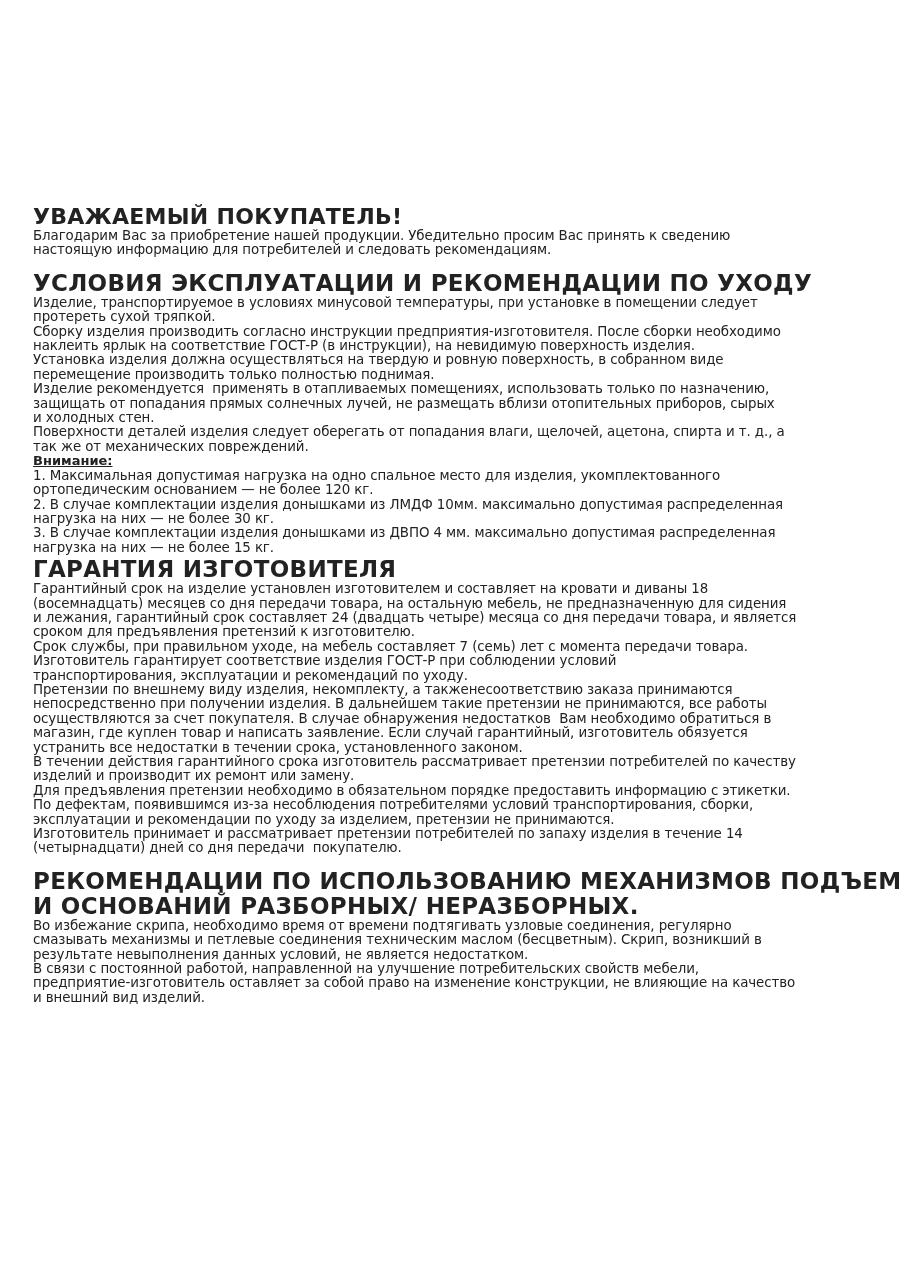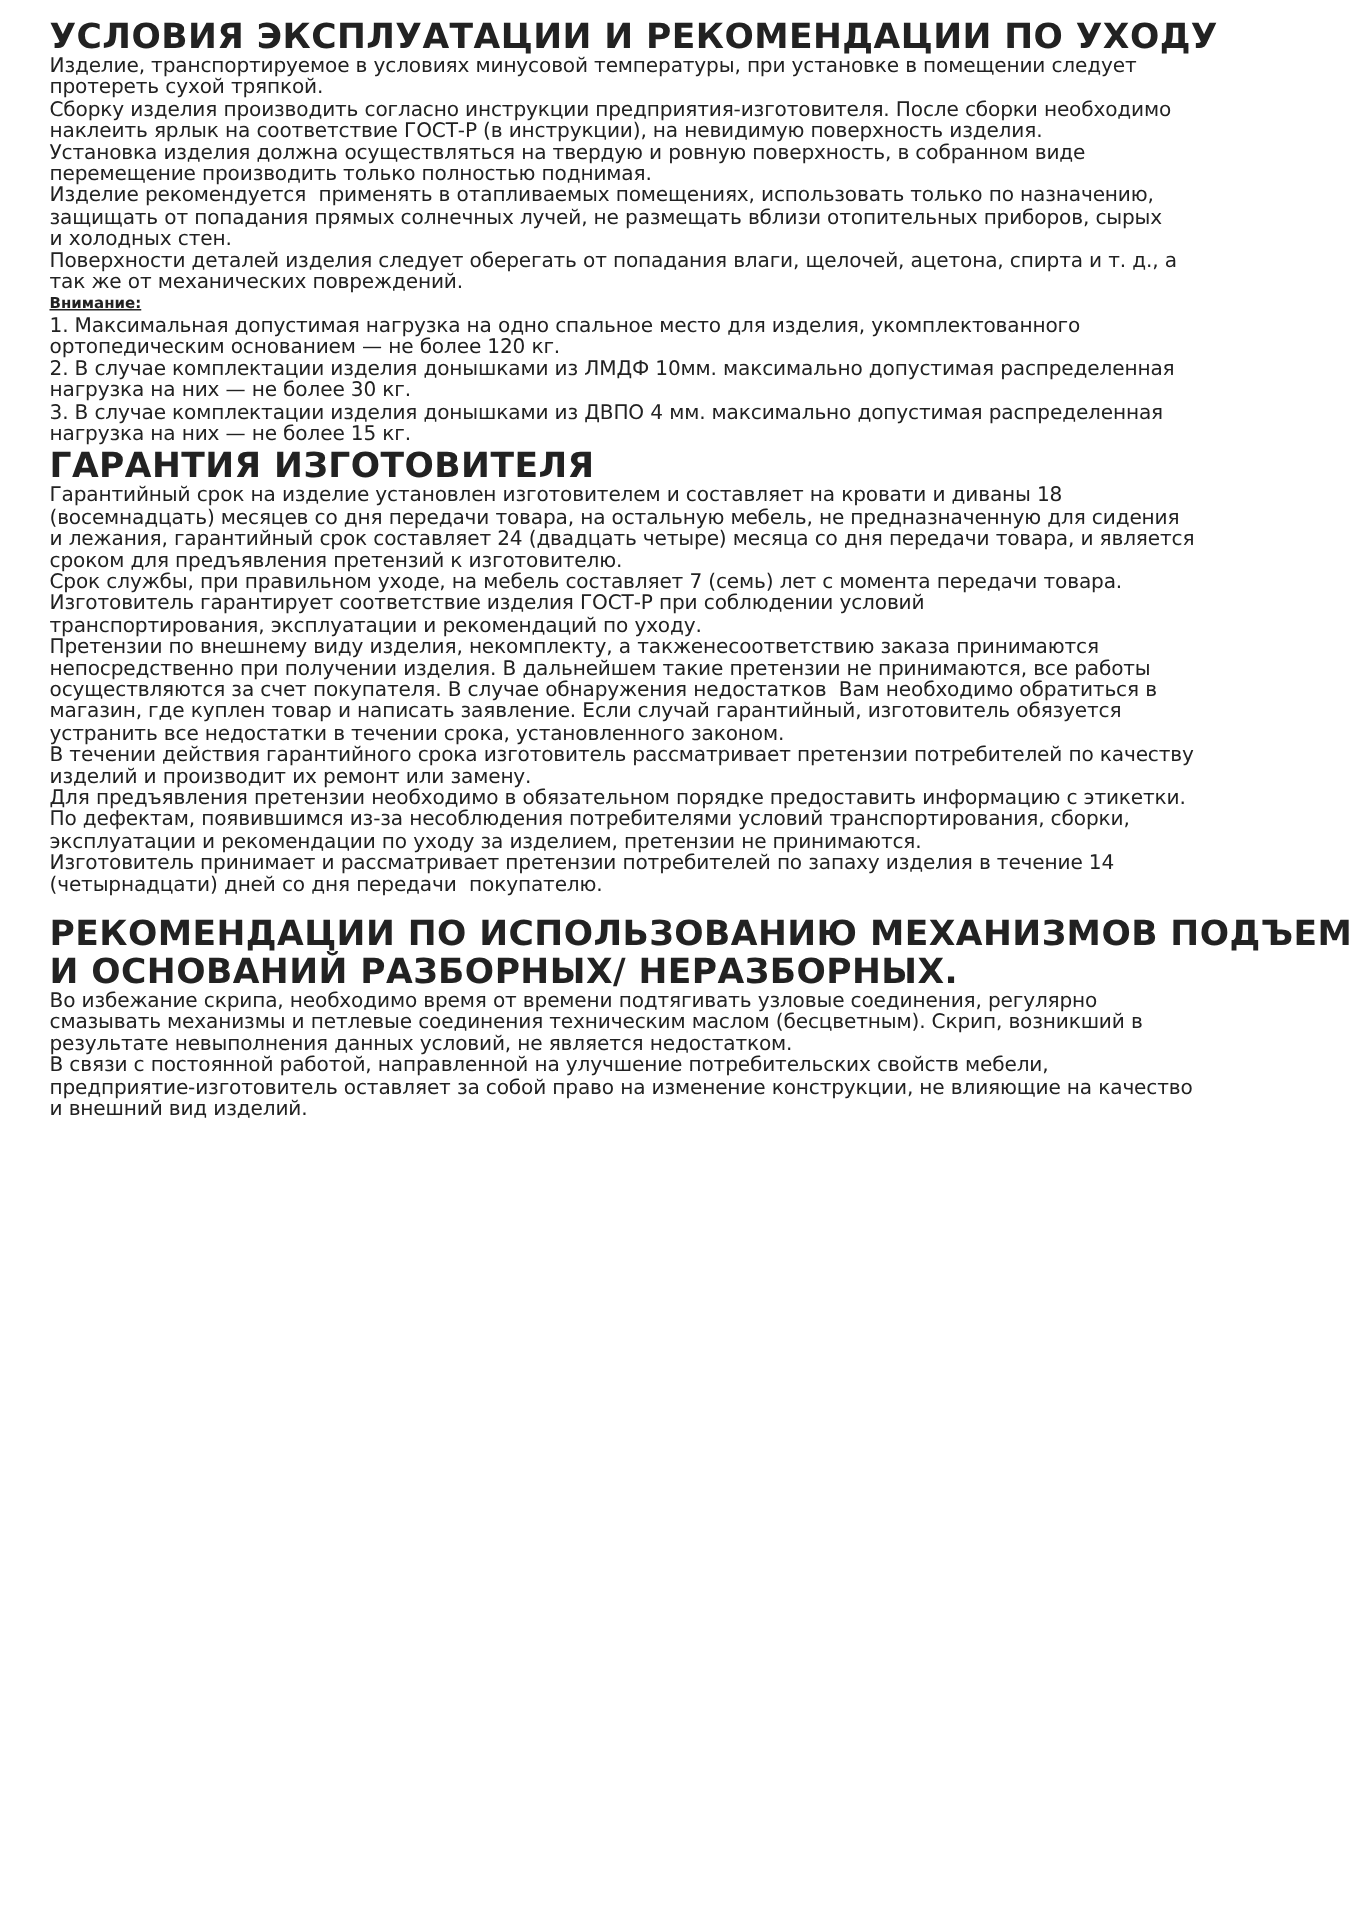--- a/index.html
+++ b/index.html
@@ -41,32 +41,37 @@
   h2.mechanisms { margin-top: 13px; }
   p.body {
     margin: 0;
     font-size: 13.4px;
     line-height: 14.4px;
     white-space: pre;
     letter-spacing: -0.1px;
   }
   p.attention {
     margin: 0;
-    font-size: 10px;
+    font-size: 13px;
     line-height: 14.4px;
     font-weight: bold;
     text-decoration: underline;
     white-space: pre;
   }
 </style>
 </head>
 <body>
 
 <div class="content">
 
+  <section>
+    <h1 class="greeting">УВАЖАЕМЫЙ ПОКУПАТЕЛЬ!</h1>
+    <p class="body">Благодарим Вас за приобретение нашей продукции. Убедительно просим Вас принять к сведению
+настоящую информацию для потребителей и следовать рекомендациям.</p>
+  </section>
 
   <section>
     <h2 class="care">УСЛОВИЯ ЭКСПЛУАТАЦИИ И РЕКОМЕНДАЦИИ ПО УХОДУ</h2>
     <p class="body">Изделие, транспортируемое в условиях минусовой температуры, при установке в помещении следует
 протереть сухой тряпкой.
 Сборку изделия производить согласно инструкции предприятия-изготовителя. После сборки необходимо
 наклеить ярлык на соответствие ГОСТ-Р (в инструкции), на невидимую поверхность изделия.
 Установка изделия должна осуществляться на твердую и ровную поверхность, в собранном виде
 перемещение производить только полностью поднимая.
 Изделие рекомендуется  применять в отапливаемых помещениях, использовать только по назначению,

